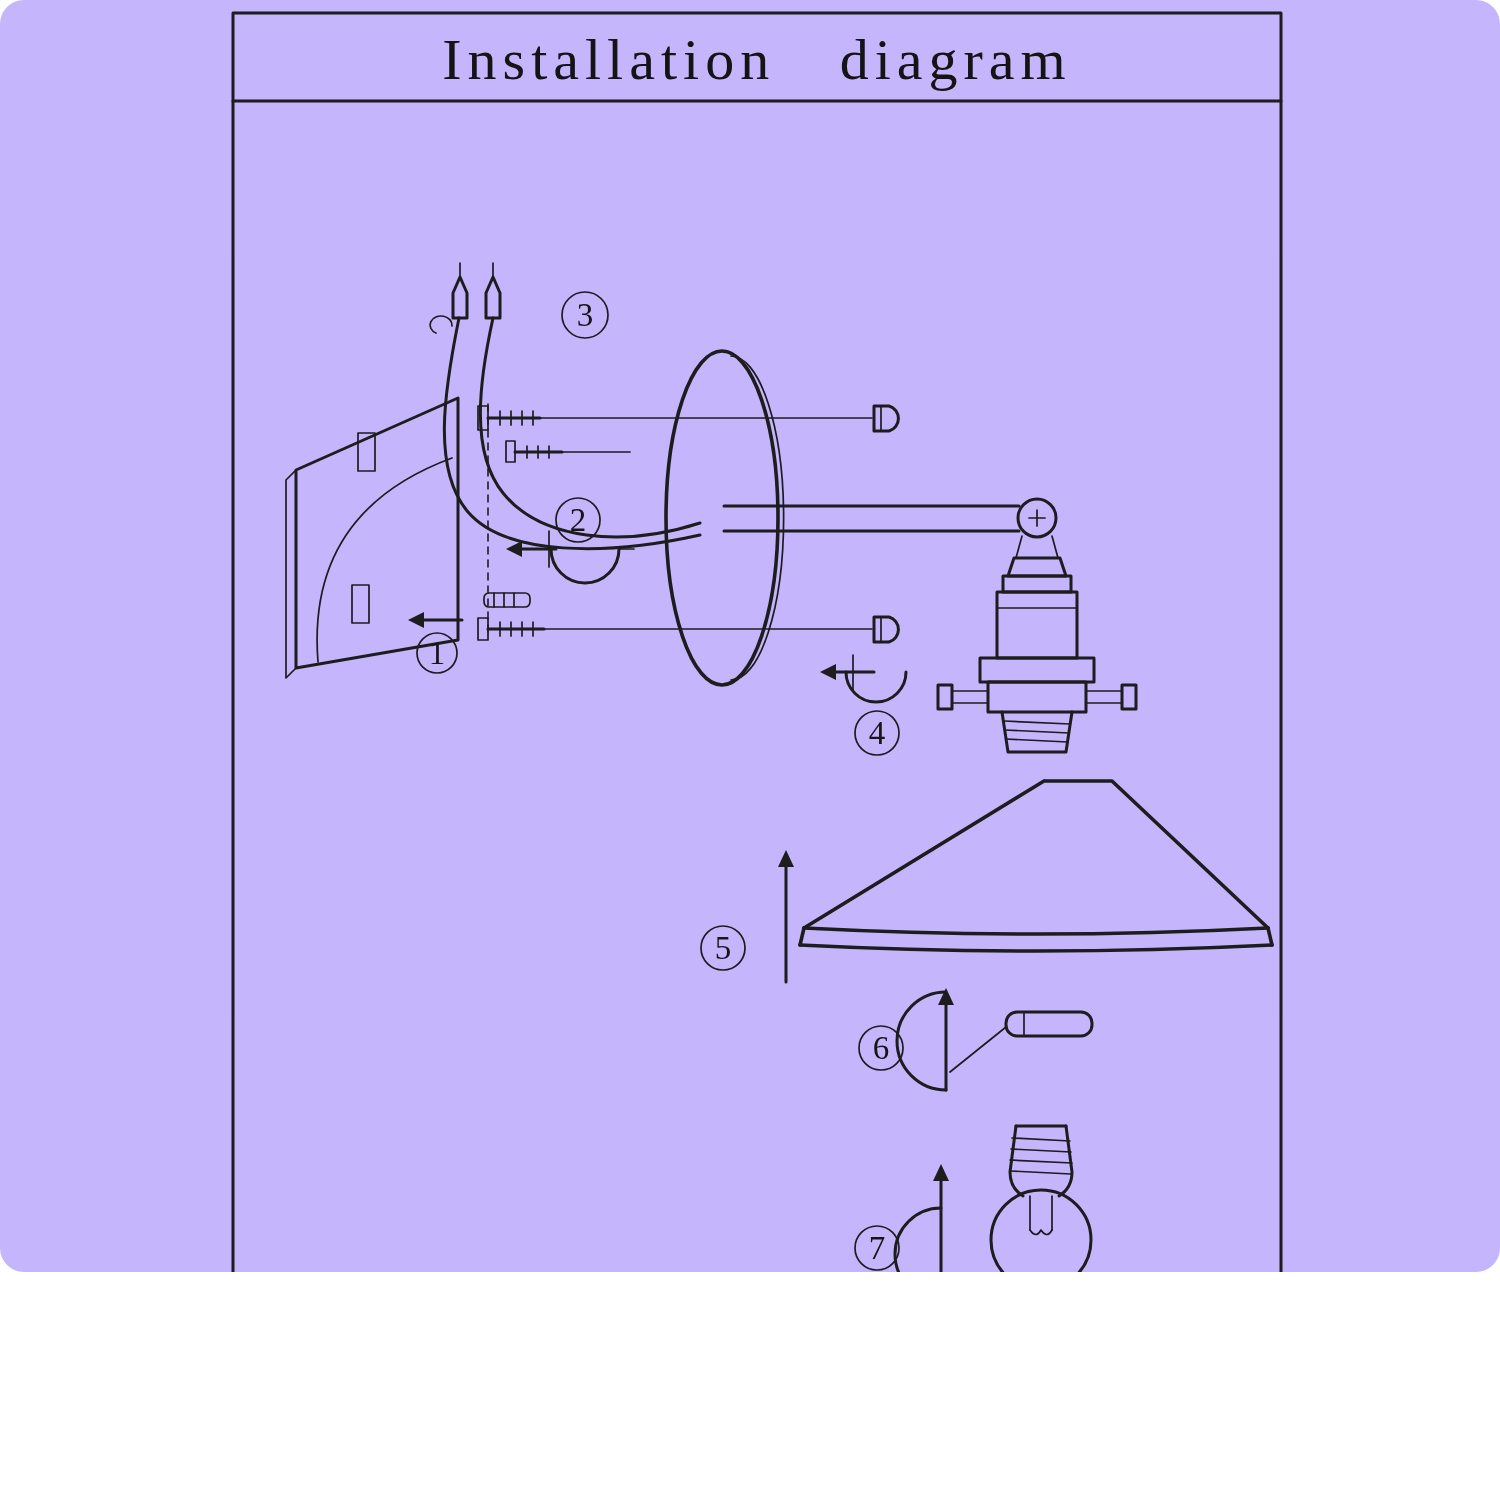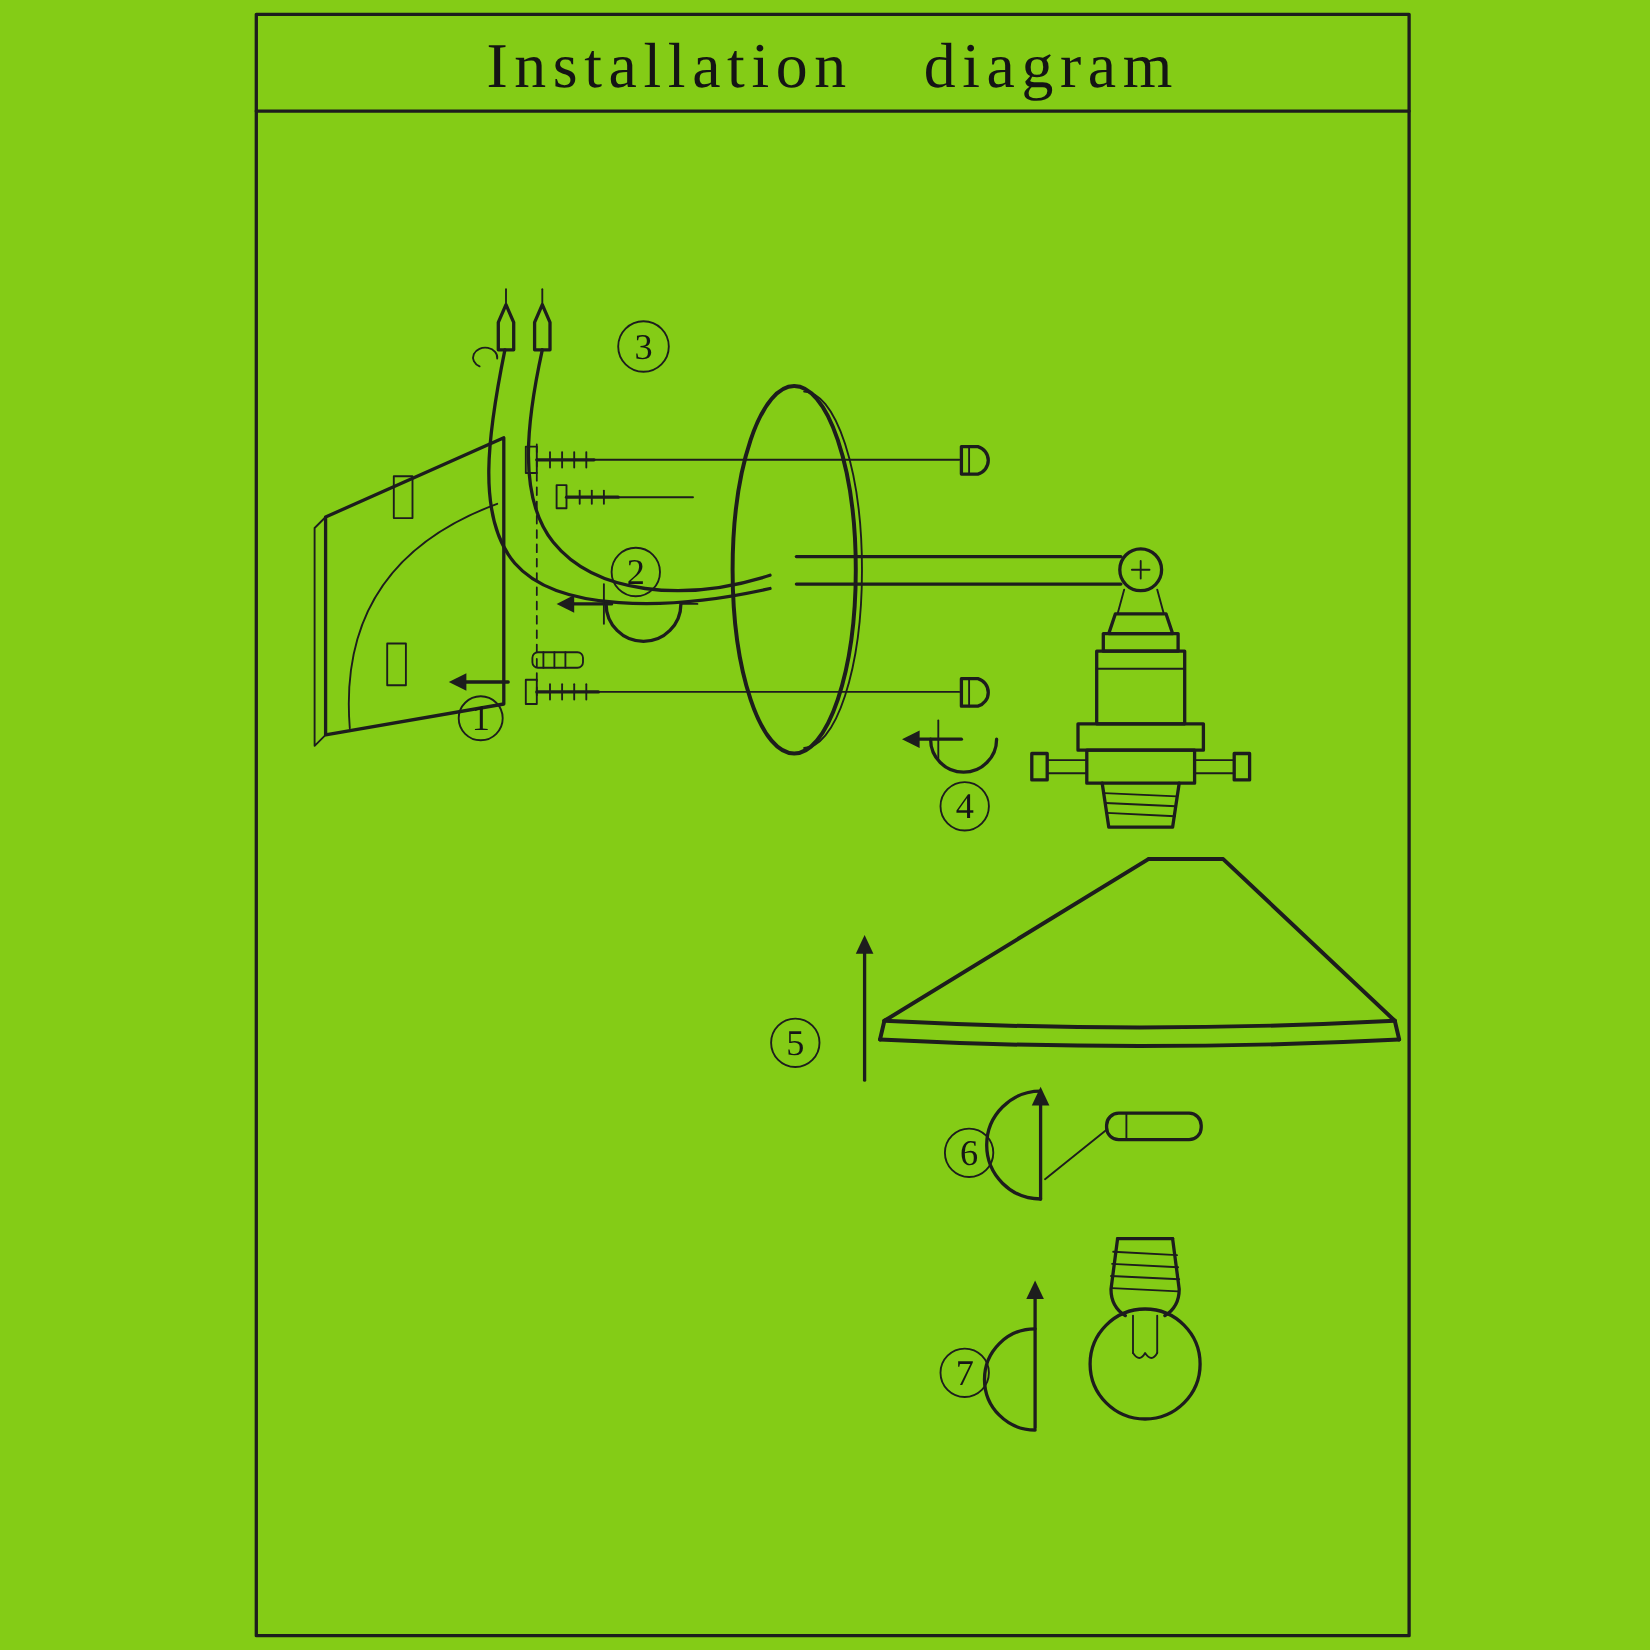--- a/index.html
+++ b/index.html
@@ -1,21 +1,22 @@
 <!DOCTYPE html>
 <html><head>
 <meta charset="utf-8">
 <style>
   html,body{margin:0;padding:0;background:#ffffff;}
   .page{
     position:relative;
-    width:1500px;height:1500px;
-    background:#84cc16;
+    width:1500px;height:1272px;
+    background:#c4b5fd;
     font-family:"Liberation Serif", serif;
     overflow:hidden;
+    border-radius:24px;
   }
   svg{display:block}
   .ink{stroke:#1d1d1d;fill:none;stroke-width:3;stroke-linecap:round;stroke-linejoin:round;}
   .bold{stroke-width:3.6;}
   .thin{stroke-width:1.7;}
   .dash{stroke-dasharray:7 6;stroke-width:1.6;}
   .fill-ink{fill:#1d1d1d;stroke:none;}
   .title-text{
     font-family:"Liberation Serif", serif;
     font-size:58px;

